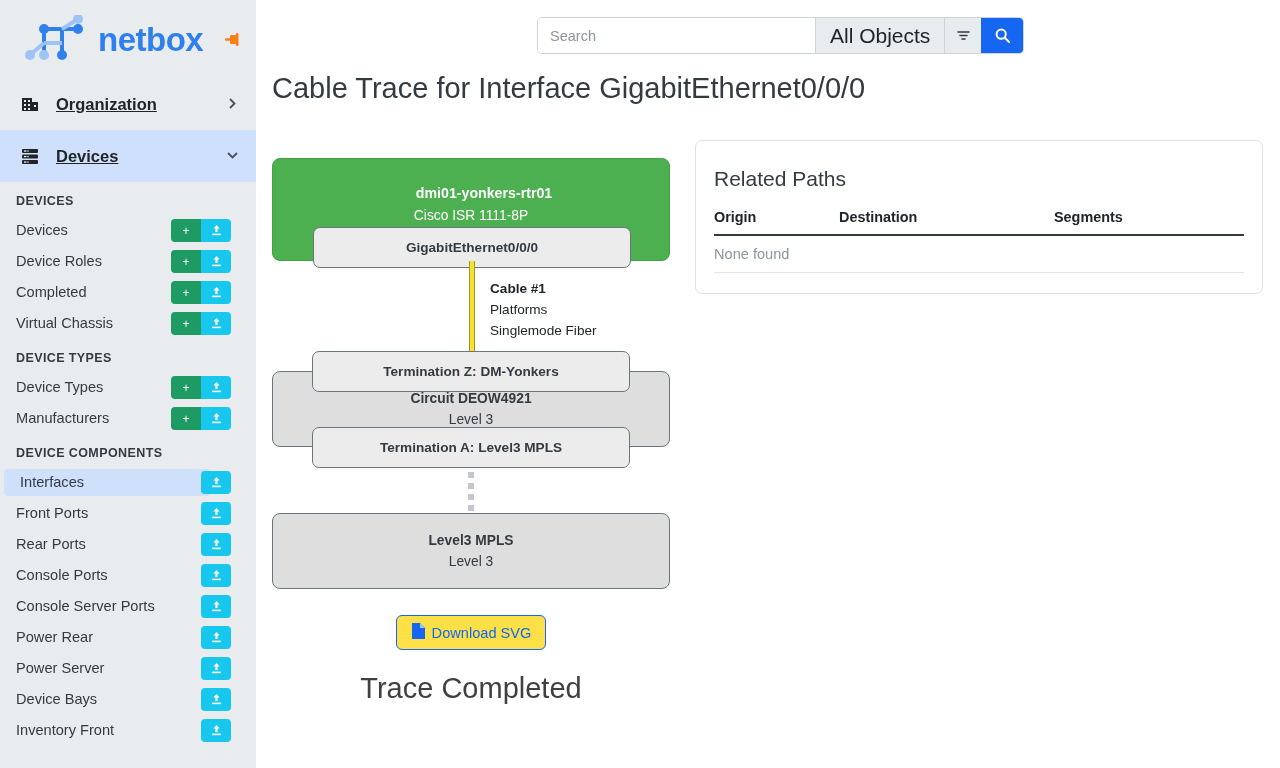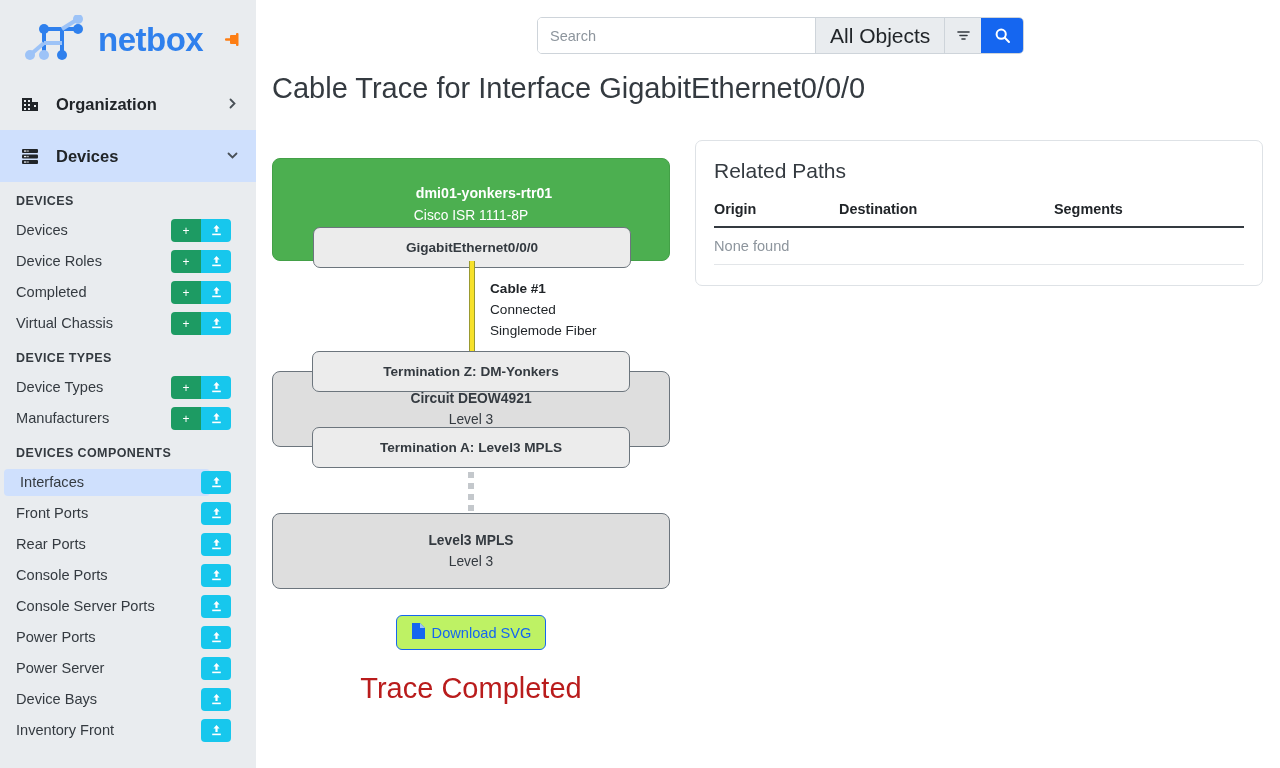--- a/index.html
+++ b/index.html
@@ -28,20 +28,21 @@
   .sb-logo svg { display: block; }
   .logo-word {
     font-size: 33px; font-weight: 700; color: #2f80ed;
     letter-spacing: -0.5px; line-height: 1;
   }
   .pin-icon { color: #fd7e14; display: flex; align-items: center; }
   .nav-group {
     display: flex; align-items: center;
     height: 52px; padding: 0 14px 0 14px;
     cursor: pointer;
+    text-decoration: underline;
   }
   .nav-group.active { background: #cfe0fd; }
   .nav-group .ng-icon {
     width: 32px; display: flex; align-items: center; justify-content: center;
     color: #212529;
   }
   .nav-group .ng-label {
     flex: 1; font-size: 16.5px; font-weight: 700; color: #212529;
     padding-left: 10px;
   }
@@ -188,35 +189,35 @@
     display: flex; flex-direction: column;
     align-items: center; justify-content: center;
   }
   .node.provider .n-title { font-weight: 700; font-size: 13.8px; color: #343a40; }
   .node.provider .n-sub { font-size: 13.8px; color: #343a40; margin-top: 6px; }
   .dl-btn {
     display: inline-flex; align-items: center; gap: 7px;
     margin: 26px 0 0 0;
     padding: 7px 14px;
     border: 1px solid #1566f0; border-radius: 6px;
-    color: #1566f0; font-size: 14.6px; background: #bef264; cursor: pointer;
+    color: #1566f0; font-size: 14.6px; background: #fde047; cursor: pointer;
   }
   .dl-center { width: 398px; text-align: center; }
   #trace-status {
     width: 398px; text-align: center;
     margin-top: 22px;
-    font-size: 29px; color: #b91c1c;
+    font-size: 29px; color: #404040;
   }
   
   #related {
     position: absolute; left: 439px; top: 70px;
     width: 568px;
     background: #fff;
     border: 1px solid #dee2e6; border-radius: 7px;
-    padding: 18px 18px 20px 18px;
+    padding: 26px 18px 20px 18px;
   }
   #related h2 {
     margin: 0 0 18px 0; font-size: 21px; font-weight: 400; color: #343a40;
   }
   #related table { width: 100%; border-collapse: collapse; }
   #related th {
     text-align: left; font-size: 14.4px; font-weight: 700; color: #212529;
     padding: 0 0 9px 0;
     border-bottom: 2px solid #343a40;
   }
@@ -375,21 +376,21 @@
         <div class="sb-btns">
           <div class="btn-add">+</div>
           <div class="btn-imp">
             <svg width="13" height="13" viewBox="0 0 13 13" fill="#fff">
               <path d="M6.5 1L9.6 4.6H7.6V8H5.4V4.6H3.4z"></path>
               <rect x="2.2" y="9.6" width="8.6" height="1.6"></rect>
             </svg>
           </div>
         </div>
       </div>
-      <div class="sb-heading">DEVICES COMPONENTS</div>
+      <div class="sb-heading">DEVICE COMPONENTS</div>
       <div class="sb-row">
         <div class="sb-row active-row" style="position:absolute;left:2px;top:2px;height:27px;display:flex;align-items:center;">
           <span class="sb-link">Interfaces</span>
         </div>
         <div class="sb-btns">
           <div class="btn-imp solo">
             <svg width="13" height="13" viewBox="0 0 13 13" fill="#fff">
               <path d="M6.5 1L9.6 4.6H7.6V8H5.4V4.6H3.4z"></path>
               <rect x="2.2" y="9.6" width="8.6" height="1.6"></rect>
             </svg>
@@ -434,21 +435,21 @@
         <div class="sb-btns">
           <div class="btn-imp solo">
             <svg width="13" height="13" viewBox="0 0 13 13" fill="#fff">
               <path d="M6.5 1L9.6 4.6H7.6V8H5.4V4.6H3.4z"></path>
               <rect x="2.2" y="9.6" width="8.6" height="1.6"></rect>
             </svg>
           </div>
         </div>
       </div>
       <div class="sb-row">
-        <span class="sb-link">Power Ports</span>
+        <span class="sb-link">Power Rear</span>
         <div class="sb-btns">
           <div class="btn-imp solo">
             <svg width="13" height="13" viewBox="0 0 13 13" fill="#fff">
               <path d="M6.5 1L9.6 4.6H7.6V8H5.4V4.6H3.4z"></path>
               <rect x="2.2" y="9.6" width="8.6" height="1.6"></rect>
             </svg>
           </div>
         </div>
       </div>
       <div class="sb-row">
@@ -533,21 +534,21 @@
       <div class="n-title">dmi01-yonkers-rtr01</div>
       <div class="n-sub">Cisco ISR 1111-8P</div>
       <div class="n-sub">DM-Yonkers / Comms closet</div>
       <div class="termbox" style="top:68px;">GigabitEthernet0/0/0</div>
     </div>
 
     <div class="cablewrap">
       <div class="cable-line"></div>
       <div class="cable-labels">
         <div class="cl-strong">Cable #1</div>
-        <div class="cl">Connected</div>
+        <div class="cl">Platforms</div>
         <div class="cl">Singlemode Fiber</div>
       </div>
     </div>
 
     <div style="position:relative;">
       <div class="termbox" style="top:-20px; z-index:2;">Termination Z: DM-Yonkers</div>
       <div class="node circuit">
         <div class="n-title">Circuit DEOW4921</div>
         <div class="n-sub">Level 3</div>
       </div>

